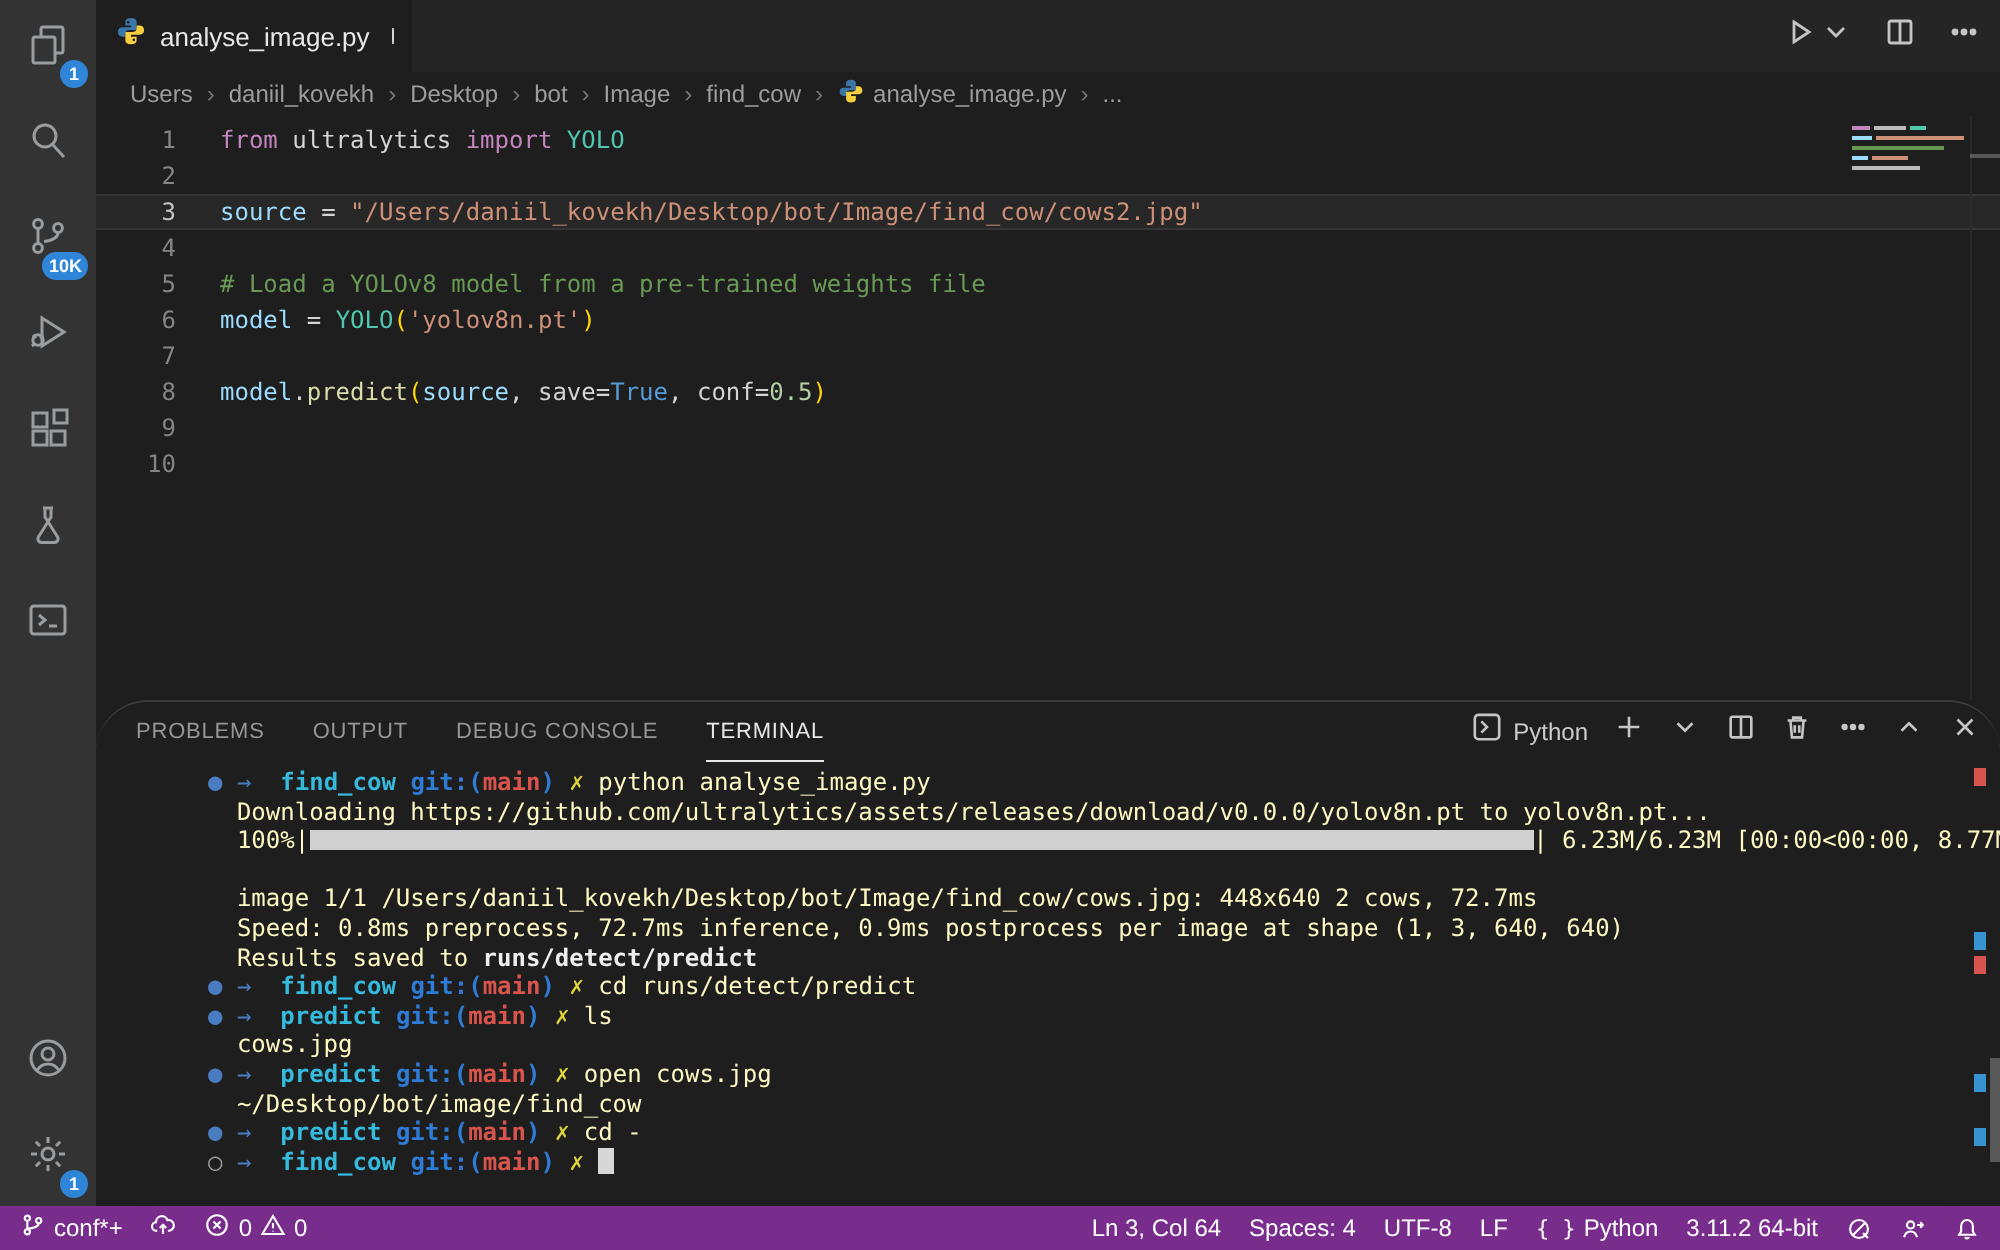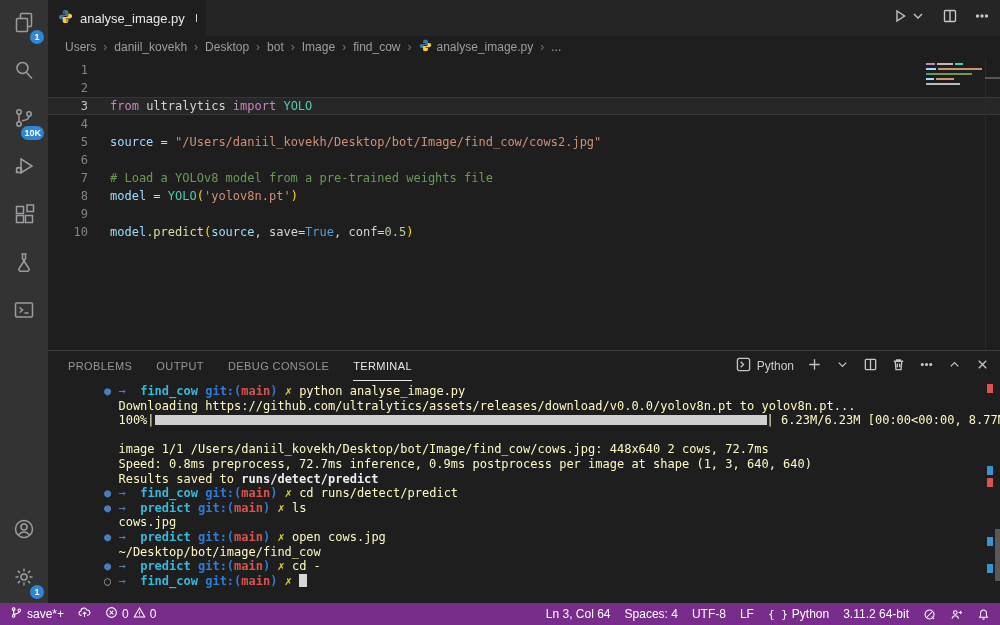--- a/index.html
+++ b/index.html
@@ -29,33 +29,33 @@
   
   #breadcrumb { height:22px; display:flex; align-items:center; padding-left:17px; gap:7px; font-size:12px; color:#9d9d9d; background:#1e1e1e; }
   .bc-sep { color:#777; font-size:12px; }
   .bc-item { cursor:pointer; }
   .bc-file { display:flex; align-items:center; gap:5px; }
   
   #editor { position:relative; height:292px; overflow:hidden; font-family:"DejaVu Sans Mono",monospace; font-size:12px; }
   #code-lines { padding-top:3px; }
   .code-line { display:flex; line-height:18px; height:18px; cursor:text; }
   .ln { flex:none; width:40px; text-align:right; color:#858585; }
-  .lc { padding-left:22px; white-space:pre;margin-top:36px; }
+  .lc { padding-left:22px; white-space:pre; }
   .code-line.active { background:rgba(255,255,255,0.045); box-shadow:inset 0 1px 0 rgba(255,255,255,0.07), inset 0 -1px 0 rgba(255,255,255,0.07); }
   .code-line.active .ln { color:#c6c6c6; }
   .tk-kw{color:#c586c0} .tk-var{color:#9cdcfe} .tk-type{color:#4ec9b0} .tk-str{color:#ce9178}
   .tk-com{color:#6a9955} .tk-fn{color:#dcdcaa} .tk-num{color:#b5cea8} .tk-txt{color:#d4d4d4}
   .tk-brk{color:#ffd700} .tk-bool{color:#569cd6}
   
   #minimap { position:absolute; right:16px; top:3px; width:58px; height:40px; }
   .mm-row { position:absolute; height:2px; }
   #overview-ruler { position:absolute; right:0; top:0; width:15px; height:100%; border-left:1px solid #2a2a2a; }
   #ruler-cursor-mark { position:absolute; right:0; top:19px; width:15px; height:2px; background:#aaaaaa66; }
   
-  #panel { position:absolute; left:0; top:350px; width:952px; height:253px; background:#1e1e1e; border-top:1px solid #3c3c3c; }
+  #panel { position:absolute; left:0; top:350px; width:952px; height:253px; background:#1e1e1e; border-top:1px solid #3c3c3c;border-radius:26px; }
   #panel-header { position:relative; height:30px; display:flex; align-items:center; padding-left:20px; gap:24px; }
   .panel-tab { font-size:11px; letter-spacing:.4px; color:#969696; cursor:pointer; height:30px; display:flex; align-items:center; }
   .panel-tab.active { color:#e7e7e7; box-shadow:inset 0 -1px 0 #e7e7e7; }
   #panel-actions { position:absolute; right:10px; top:0; height:30px; display:flex; align-items:center; gap:13px; color:#c5c5c5; }
   #panel-actions svg { width:15px; height:15px; stroke:#c5c5c5; fill:none; stroke-width:1.4; }
   .shell-select { display:flex; align-items:center; gap:6px; cursor:pointer; }
   .shell-label { font-size:12px; color:#cccccc; }
   
   #terminal { position:relative; height:222px; padding:3px 0 0 56px; font-family:"DejaVu Sans Mono",monospace; font-size:12px; cursor:text; }
   .tline { white-space:pre; line-height:14.6px; height:14.6px; color:#cccccc; }
@@ -331,21 +331,21 @@
 
   <div id="statusbar">
     <div class="sb-group">
       <span class="sb-item">
         <span><svg viewBox="0 0 16 16">
               <circle cx="4.5" cy="3.8" r="1.6"></circle>
               <circle cx="4.5" cy="12.2" r="1.6"></circle>
               <circle cx="11.5" cy="5.3" r="1.6"></circle>
               <path d="M4.5 5.4 v5.2 M11.5 6.9 c0 2.2-2.5 2.8-7 3.4"></path>
             </svg></span>
-        <span>save*+</span>
+        <span>conf*+</span>
       </span>
       <span class="sb-item">
         <span><svg viewBox="0 0 16 16">
               <path d="M4.5 11.5 H4 a2.6 2.6 0 0 1 -.3-5.2 A3.6 3.6 0 0 1 10.7 5 A3.1 3.1 0 0 1 12 11.5 h-1"></path>
               <path d="M8 13.5 V8 M6 9.8 L8 7.8 L10 9.8"></path>
             </svg></span>
       </span>
       <span class="sb-item">
         <span><svg viewBox="0 0 16 16">
               <circle cx="8" cy="8" r="6"></circle>

